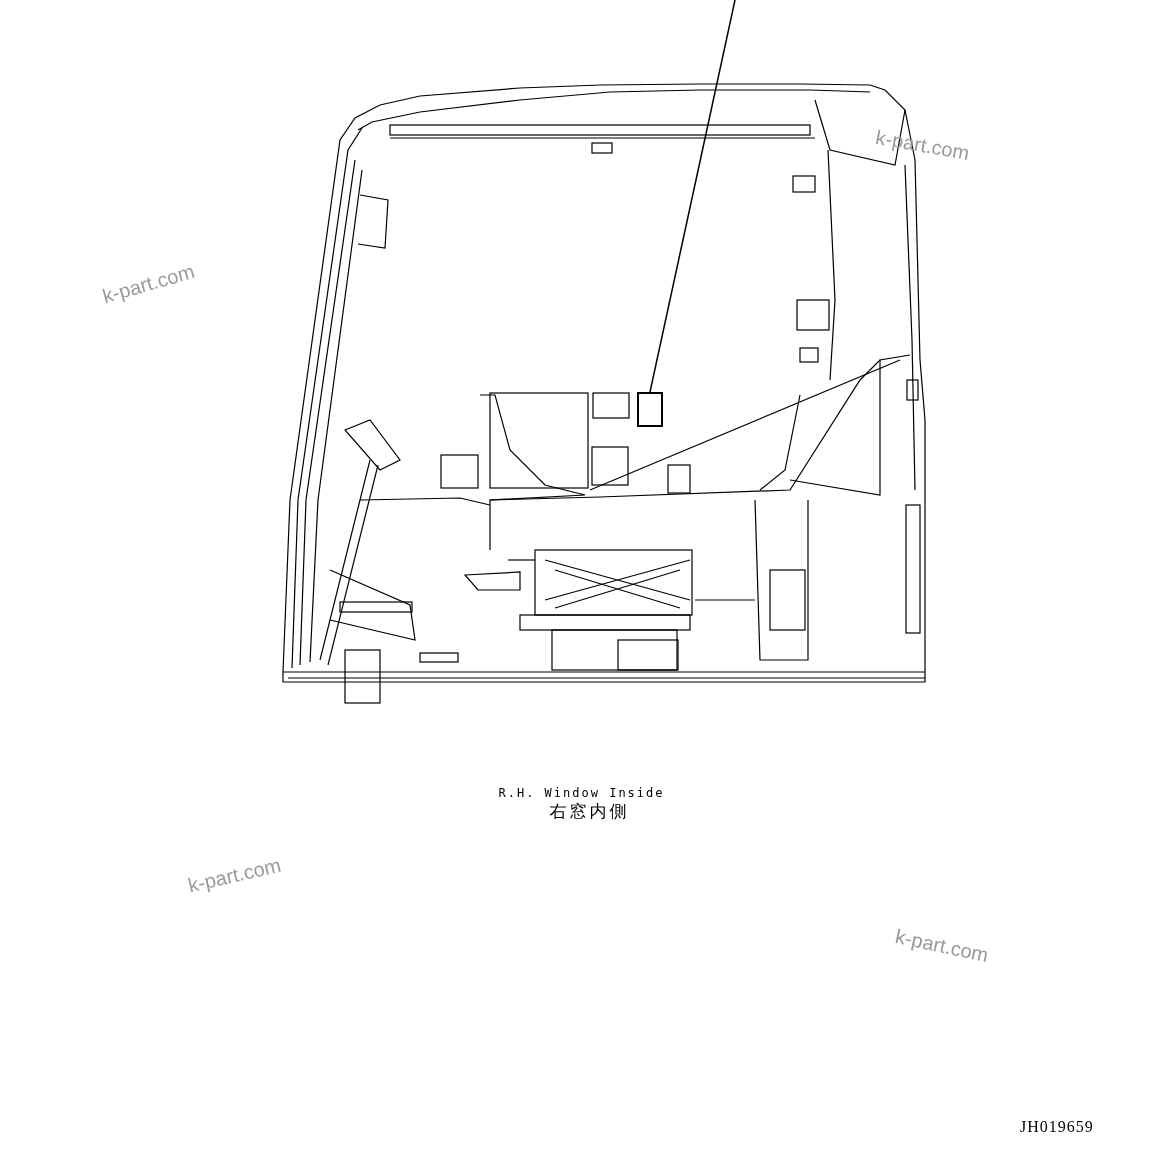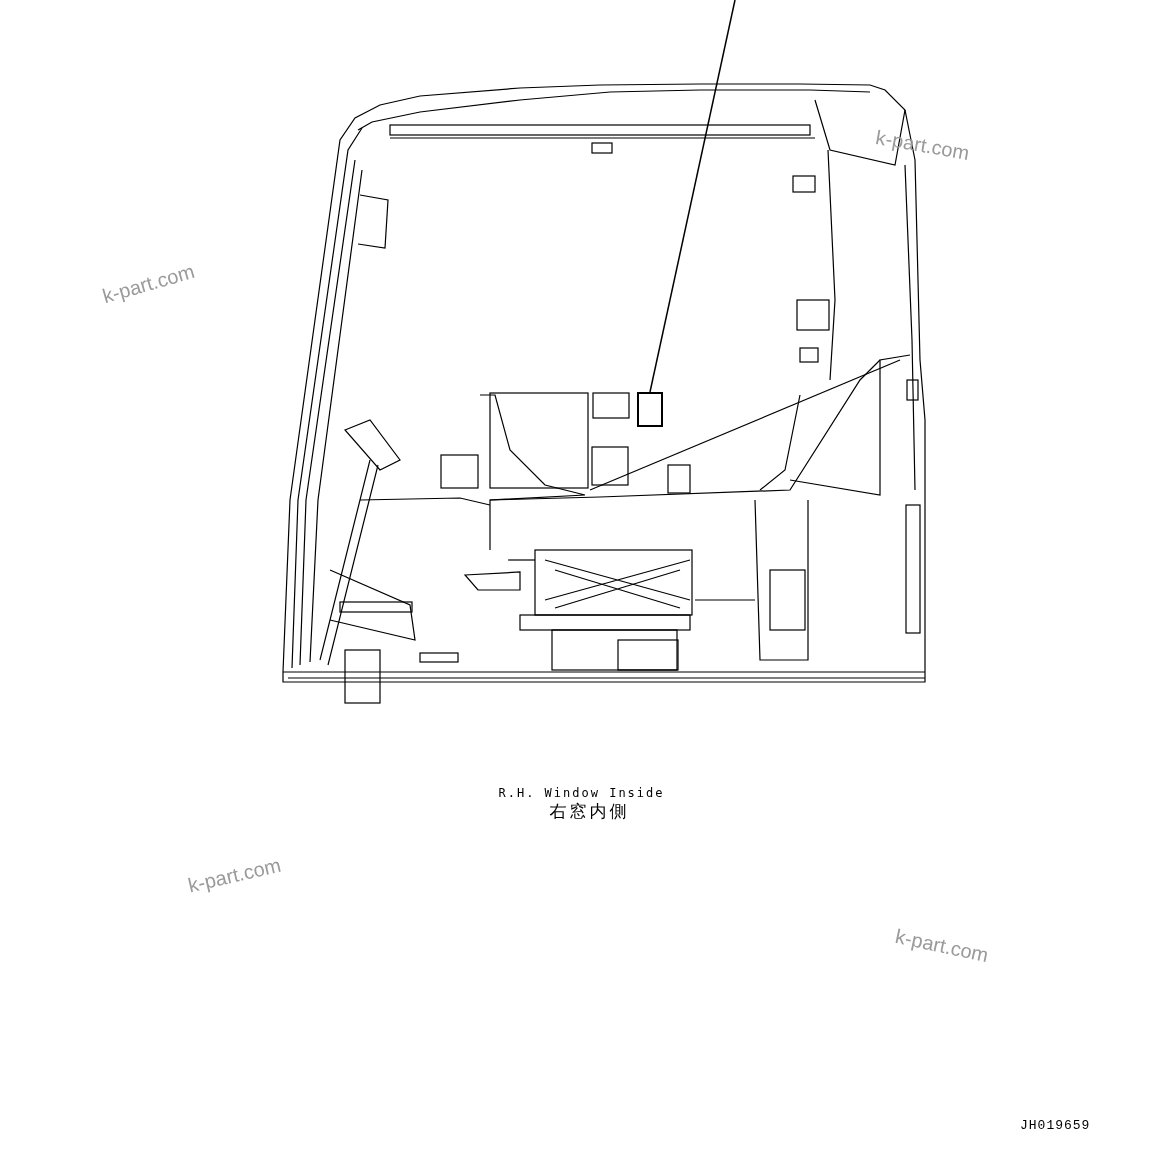--- a/index.html
+++ b/index.html
@@ -1,21 +1,21 @@
 <!DOCTYPE html>
 <html><head>
 <meta charset="utf-8">
 <style>
   html, body { margin:0; padding:0; background:#ffffff; }
   body { width:1163px; height:1164px; position:relative; overflow:hidden; font-family:"DejaVu Sans Mono", monospace; }
   #drawing { position:absolute; left:0; top:0; width:1163px; height:1164px; }
   .caption { position:absolute; left:0; width:1163px; text-align:center; color:#000; }
   .caption-jp { top:800px; font-family:"DejaVu Sans", sans-serif; font-size:17px; letter-spacing:3px; left:0; padding-left:8px; }
   .caption-en { top:786px; font-family:"DejaVu Sans Mono", monospace; font-size:12px; letter-spacing:2px; }
-  .drawing-id { position:absolute; left:1020px; top:1118px; font-family:Liberation Mono, monospace; font-size:13px; letter-spacing:1px; color:#000; }
+  .drawing-id { position:absolute; left:1020px; top:1118px; font-family:Liberation Serif, serif; font-size:16px; letter-spacing:1px; color:#000; }
   .watermark { position:absolute; font-family:"Liberation Sans", sans-serif; font-size:20px; color:#9a9a9a; transform-origin:left top; white-space:nowrap; }
 </style>
 </head>
 <body>
 
 <svg id="drawing" viewBox="0 0 1163 1164" xmlns="http://www.w3.org/2000/svg" fill="none" stroke="#000" stroke-width="1.2">
 
   <line x1="735" y1="0" x2="650" y2="392" stroke-width="1.5"></line>
 
   <g>

